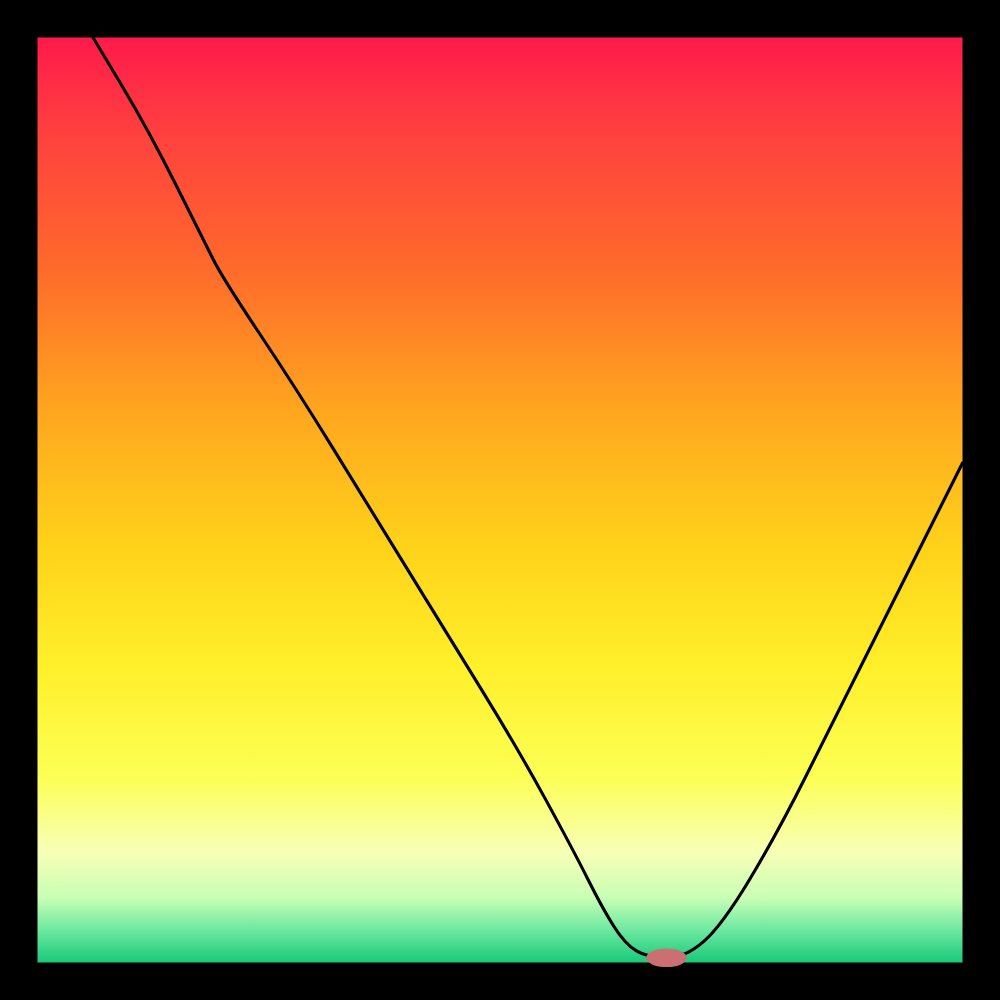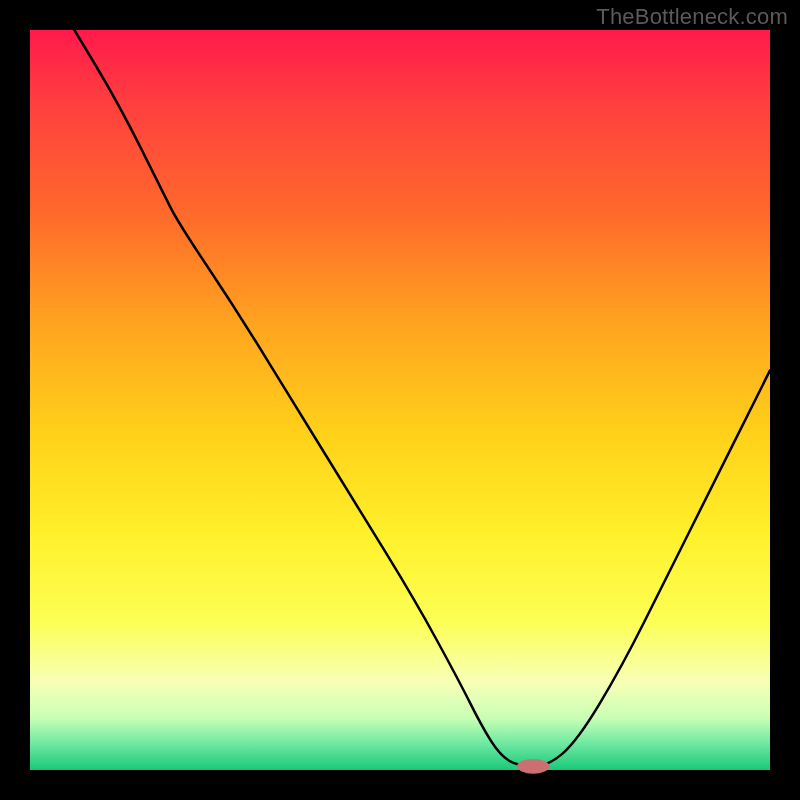--- a/index.html
+++ b/index.html
@@ -31,21 +31,20 @@
     position: absolute;
     top: 0;
     left: 0;
   }
 </style>
 </head>
 <body>
 
 <div class="frame">
 
-  <div class="watermark">TheBottleneck.com</div>
 
   <svg id="chart-svg" width="800" height="800" viewBox="0 0 800 800">
     <defs>
       <linearGradient id="bg-grad" x1="0" y1="0" x2="0" y2="1">
           <stop offset="0%" stop-color="#ff1a4b"></stop>
           <stop offset="10%" stop-color="#ff3f3f"></stop>
           <stop offset="25%" stop-color="#ff6a2b"></stop>
           <stop offset="40%" stop-color="#ffa51f"></stop>
           <stop offset="55.00000000000001%" stop-color="#ffd21a"></stop>
           <stop offset="68%" stop-color="#fff02a"></stop>

